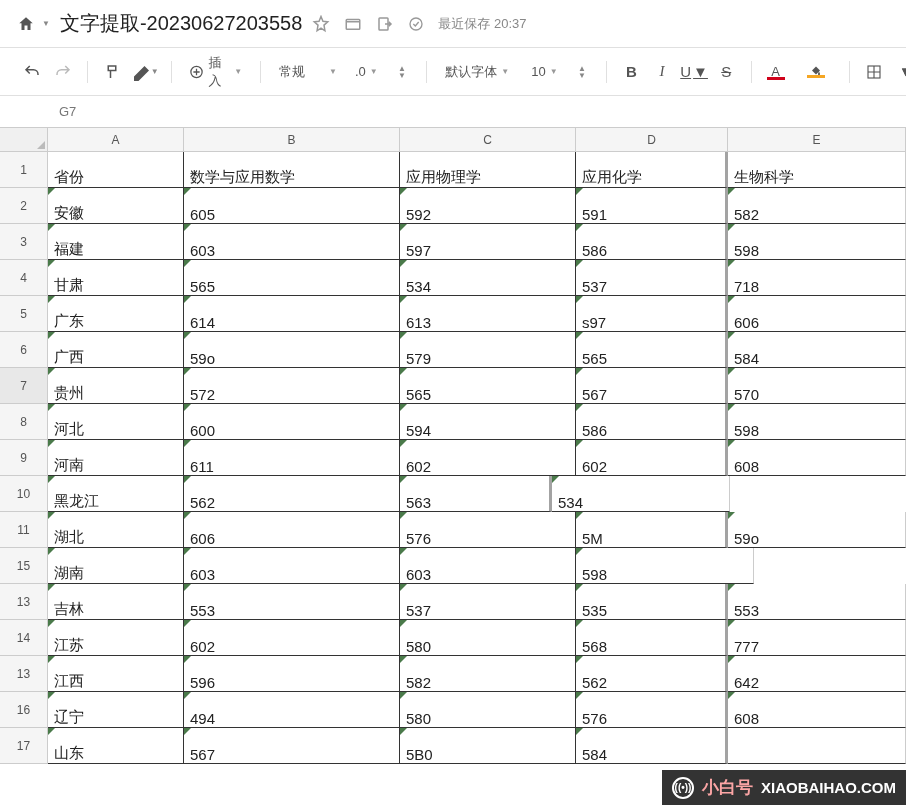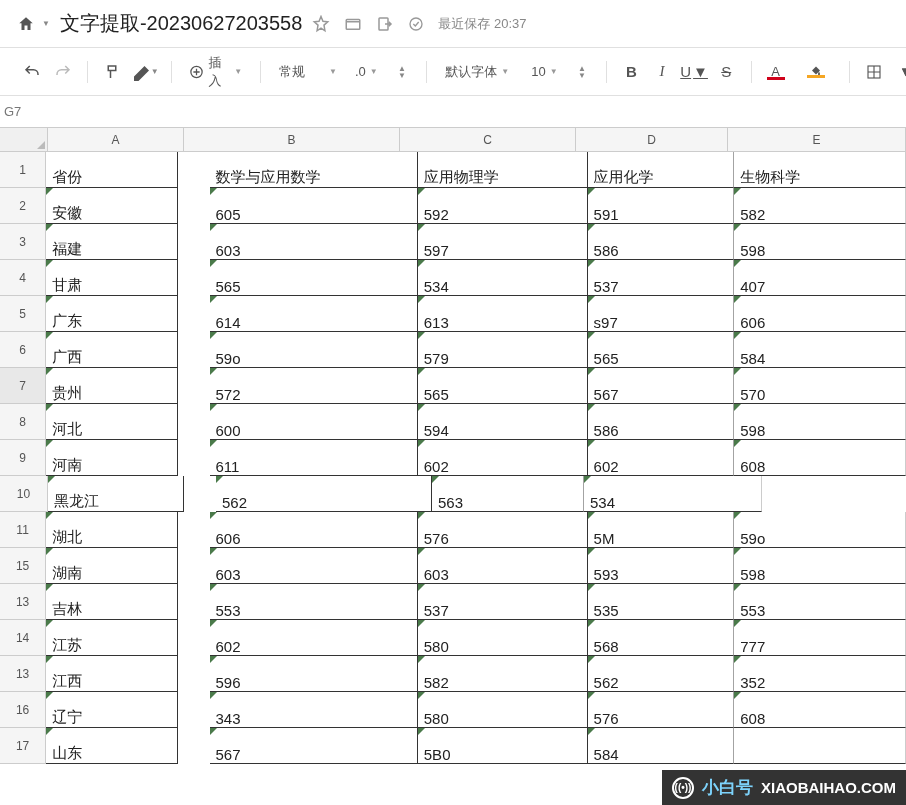--- a/index.html
+++ b/index.html
@@ -17,50 +17,50 @@
   .toolbar { display: flex; align-items: center; height: 48px; padding: 0 20px; gap: 6px; border-bottom: 1px solid #e0e0e0; }
   .tb-btn { width: 28px; height: 28px; display: flex; align-items: center; justify-content: center; color: #555; cursor: pointer; border-radius: 3px; }
   .tb-sep { width: 1px; height: 22px; background: #e0e0e0; margin: 0 6px; }
   .tb-dd { display: flex; align-items: center; gap: 4px; padding: 0 6px; color: #555; cursor: pointer; }
   .tb-dd .chev { font-size: 8px; color: #999; }
   .color-bar { width: 18px; height: 3px; background: #d0021b; margin-top: -2px; }
   .color-bar-fill { width: 18px; height: 3px; background: #f5a623; margin-top: -2px; }
   
   
   .name-row { display: flex; align-items: center; height: 32px; border-bottom: 1px solid #ccc; }
-  .name-box { width: 50px; padding-left: 4px; color: #777; font-size: 13px; }
+  .name-box { width: 50px; padding-left: 31px; color: #777; font-size: 13px; margin-left: 28px; }
   
   
   .sheet-wrap { position: relative; }
   .col-headers { display: flex; height: 24px; background: #f5f5f5; position: sticky; top: 0; }
   .corner { width: 48px; border-right: 1px solid #ccc; border-bottom: 1px solid #ccc; background: #f0f0f0; position: relative; }
   .corner::after { content: ""; position: absolute; right: 2px; bottom: 2px; width: 0; height: 0; border-left: 8px solid transparent; border-bottom: 8px solid #bbb; }
   .col-h { border-right: 1px solid #ccc; border-bottom: 1px solid #ccc; display: flex; align-items: center; justify-content: center; color: #555; font-size: 12px; background: #f5f5f5; }
   .col-h.c-a { width: 136px; }
   .col-h.c-b { width: 216px; }
   .col-h.c-c { width: 176px; }
   .col-h.c-d { width: 152px; }
   .col-h.c-e { width: 178px; }
   
   .rows { }
   .row { display: flex; height: 36px; }
   .row-h { width: 48px; border-right: 1px solid #ccc; border-bottom: 1px solid #ccc; background: #f5f5f5; display: flex; align-items: center; justify-content: center; color: #555; font-size: 12px; }
   .row.sel .row-h { background: #e8e8e8; }
   .cell { border-right: 1px solid #ccc; border-bottom: 1px solid #333; padding: 0 6px; display: flex; align-items: flex-end; font-size: 15px; color: #222; position: relative; }
   .row.hdr .cell { border-bottom: 1px solid #333; }
   .cell.c-a { width: 136px; border-right: 1px solid #333; }
-  .cell.c-b { width: 216px; border-right: 1px solid #333; margin-left: 32px; }
+  .cell.c-b { width: 216px; border-right: 1px solid #333; }
   .cell.c-c { width: 176px; border-right: 1px solid #333; }
-  .cell.c-d { width: 152px; border-right: 1px solid #a3a3a3; }
+  .cell.c-d { width: 152px; border-right: 3px solid #a3a3a3; }
   .cell.c-e { width: 178px; border-right: 1px solid #ccc; text-align: center; }
   .cell.triflag::before { content: ""; position: absolute; top: 0; left: 0; width: 0; height: 0; border-top: 7px solid #4a7a4a; border-right: 7px solid transparent; }
   
   
   .wm-badge { position: absolute; right: 0; bottom: 0; background: #333; color: #fff; font-size: 15px; padding: 6px 10px; display: flex; align-items: center; gap: 8px; font-weight: 600; }
-  .wm-cn { color: #7dd3fc; font-size: 17px; text-align: center; }
+  .wm-cn { color: #fca5a5; font-size: 17px; text-align: center; }
   .wm-icon { width: 22px; height: 22px; border: 2px solid #fff; border-radius: 50%; display: flex; align-items: center; justify-content: center; font-size: 10px; }
   
   svg { display: block; }
 </style>
 </head>
 <body>
 
 <div class="title-bar">
   <span>
     <svg class="home-icon" viewBox="0 0 24 24" fill="#555">
@@ -221,21 +221,21 @@
         <div class="cell c-c triflag">597</div>
         <div class="cell c-d triflag">586</div>
         <div class="cell c-e triflag">598</div>
       </div>
       <div class="row">
         <div class="row-h">4</div>
         <div class="cell c-a triflag">甘肃</div>
         <div class="cell c-b triflag">565</div>
         <div class="cell c-c triflag">534</div>
         <div class="cell c-d triflag">537</div>
-        <div class="cell c-e triflag">407</div>
+        <div class="cell c-e triflag">718</div>
       </div>
       <div class="row">
         <div class="row-h">5</div>
         <div class="cell c-a triflag">广东</div>
         <div class="cell c-b triflag">614</div>
         <div class="cell c-c triflag">613</div>
         <div class="cell c-d triflag">s97</div>
         <div class="cell c-e triflag">606</div>
       </div>
       <div class="row">
@@ -283,21 +283,20 @@
         <div class="cell c-b triflag">606</div>
         <div class="cell c-c triflag">576</div>
         <div class="cell c-d triflag">5M</div>
         <div class="cell c-e triflag">59o</div>
       </div>
       <div class="row">
         <div class="row-h">15</div>
         <div class="cell c-a triflag">湖南</div>
         <div class="cell c-b triflag">603</div>
         <div class="cell c-c triflag">603</div>
-        <div class="cell c-d triflag">593</div>
         <div class="cell c-e triflag">598</div>
       </div>
       <div class="row">
         <div class="row-h">13</div>
         <div class="cell c-a triflag">吉林</div>
         <div class="cell c-b triflag">553</div>
         <div class="cell c-c triflag">537</div>
         <div class="cell c-d triflag">535</div>
         <div class="cell c-e triflag">553</div>
       </div>
@@ -308,26 +307,26 @@
         <div class="cell c-c triflag">580</div>
         <div class="cell c-d triflag">568</div>
         <div class="cell c-e triflag">777</div>
       </div>
       <div class="row">
         <div class="row-h">13</div>
         <div class="cell c-a triflag">江西</div>
         <div class="cell c-b triflag">596</div>
         <div class="cell c-c triflag">582</div>
         <div class="cell c-d triflag">562</div>
-        <div class="cell c-e triflag">352</div>
+        <div class="cell c-e triflag">642</div>
       </div>
       <div class="row">
         <div class="row-h">16</div>
         <div class="cell c-a triflag">辽宁</div>
-        <div class="cell c-b triflag">343</div>
+        <div class="cell c-b triflag">494</div>
         <div class="cell c-c triflag">580</div>
         <div class="cell c-d triflag">576</div>
         <div class="cell c-e triflag">608</div>
       </div>
       <div class="row">
         <div class="row-h">17</div>
         <div class="cell c-a triflag">山东</div>
         <div class="cell c-b triflag">567</div>
         <div class="cell c-c triflag">5B0</div>
         <div class="cell c-d triflag">584</div>

